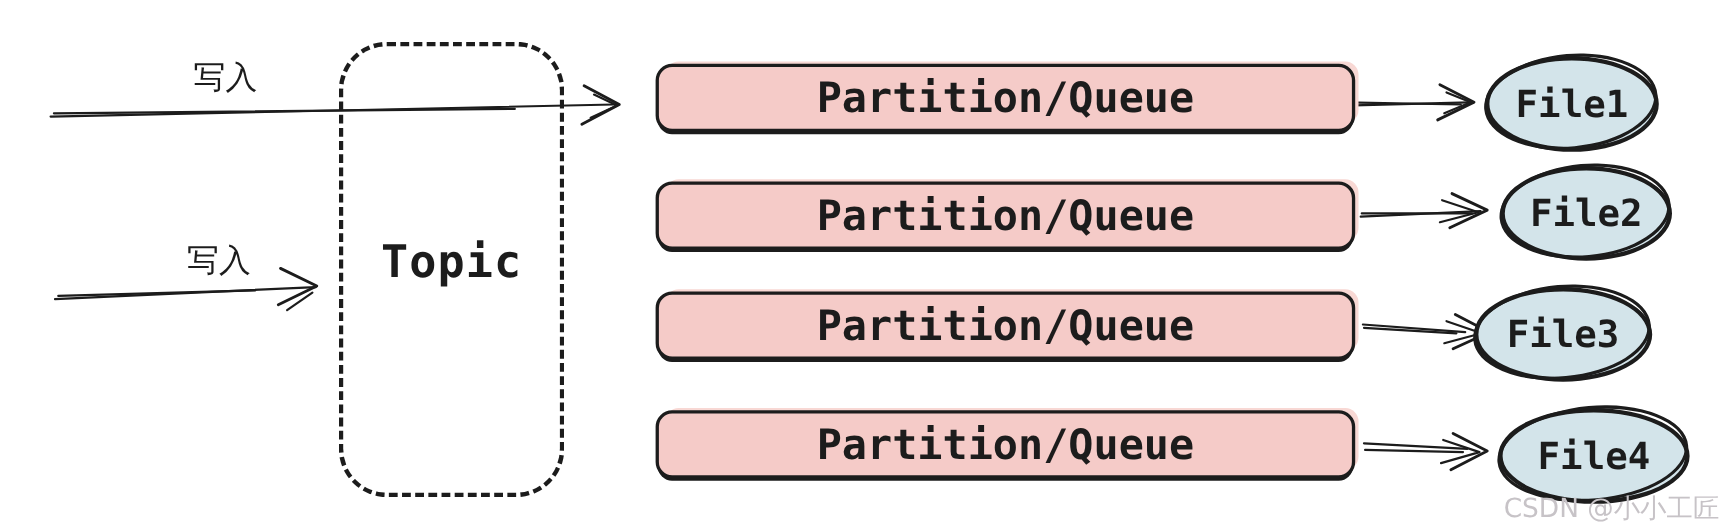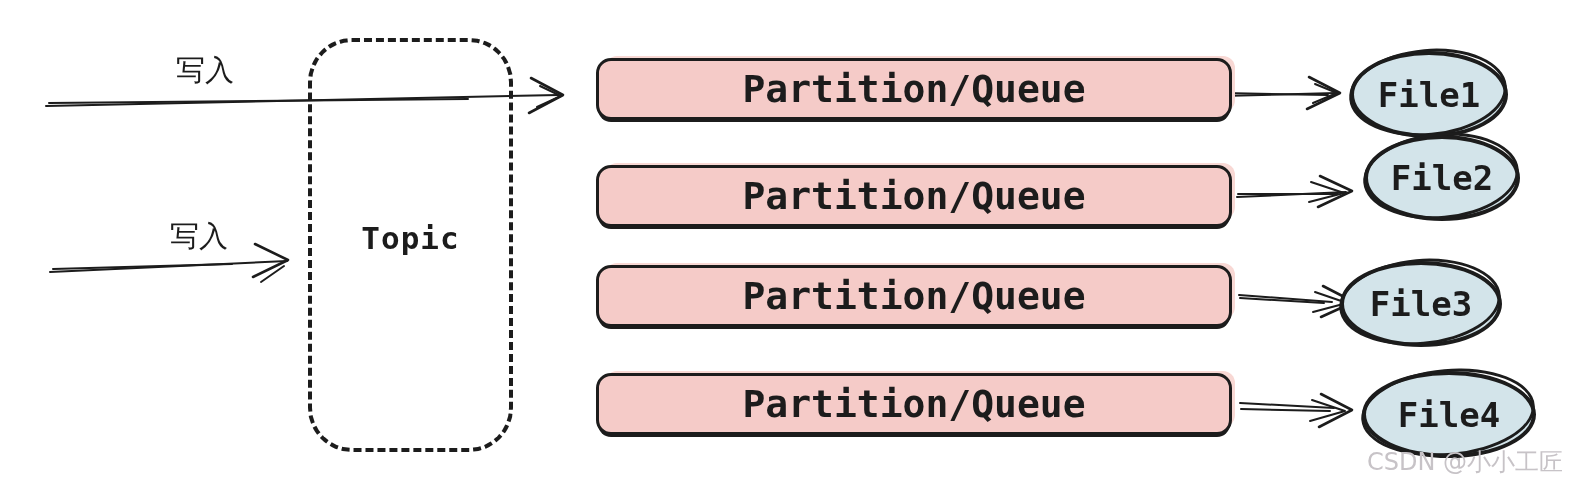--- a/index.html
+++ b/index.html
@@ -44,21 +44,21 @@
     width: 205px; height: 414px;
     border: 4px dashed var(--stroke, #1c1c1c);
     border-radius: 44px;
     box-sizing: border-box;
     display: flex;
     align-items: center;
     justify-content: center;
   }
   .topic-label {
     font-family: "DejaVu Sans Mono", monospace;
-    font-size: 31px;
+    font-size: 41px;
     font-weight: 600;
     color: var(--stroke, #1c1c1c);
     letter-spacing: 1px;
     margin-top: -14px;
   }
   .partition {
     position: absolute;
     left: 596px;
     width: 636px;
     height: 62px;
@@ -175,21 +175,21 @@
   <div class="partition" style="top:265px;">
     <span class="partition-label">Partition/Queue</span>
   </div>
   <div class="partition" style="top:373px;">
     <span class="partition-label">Partition/Queue</span>
   </div>
 
   <div class="file-ellipse" style="left:1350px; top:51px; width:158px; height:87px;">
     <span class="file-label">File1</span>
   </div>
-  <div class="file-ellipse" style="left:1364px; top:135px; width:156px; height:86px;">
+  <div class="file-ellipse" style="left:1364px; top:151px; width:156px; height:86px;">
     <span class="file-label">File2</span>
   </div>
   <div class="file-ellipse" style="left:1340px; top:261px; width:162px; height:86px;">
     <span class="file-label">File3</span>
   </div>
   <div class="file-ellipse" style="left:1362px; top:371px; width:174px; height:87px;">
     <span class="file-label">File4</span>
   </div>
 
   <div class="watermark">CSDN @小小工匠</div>

